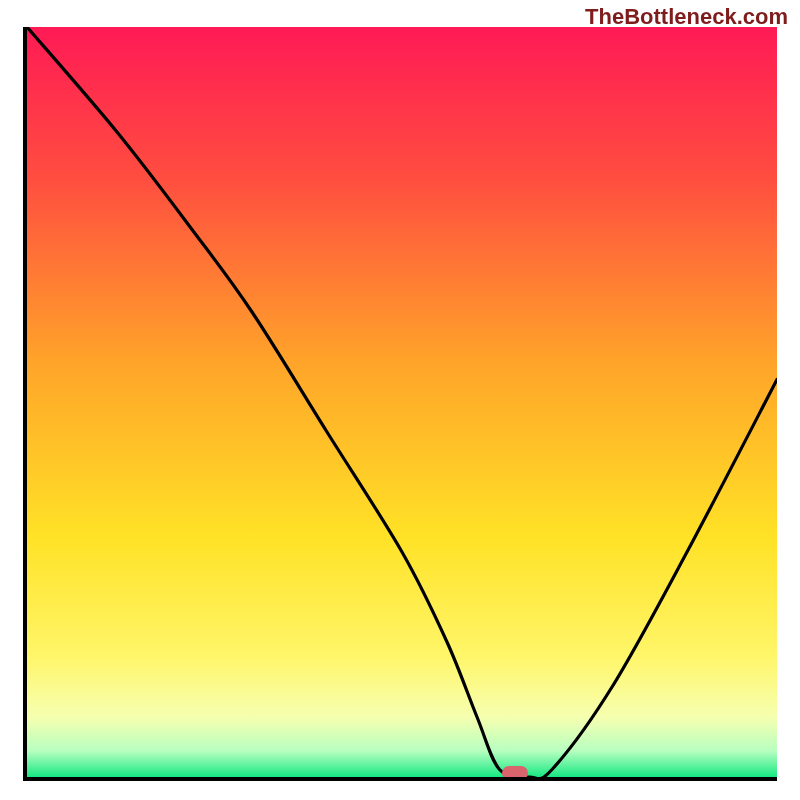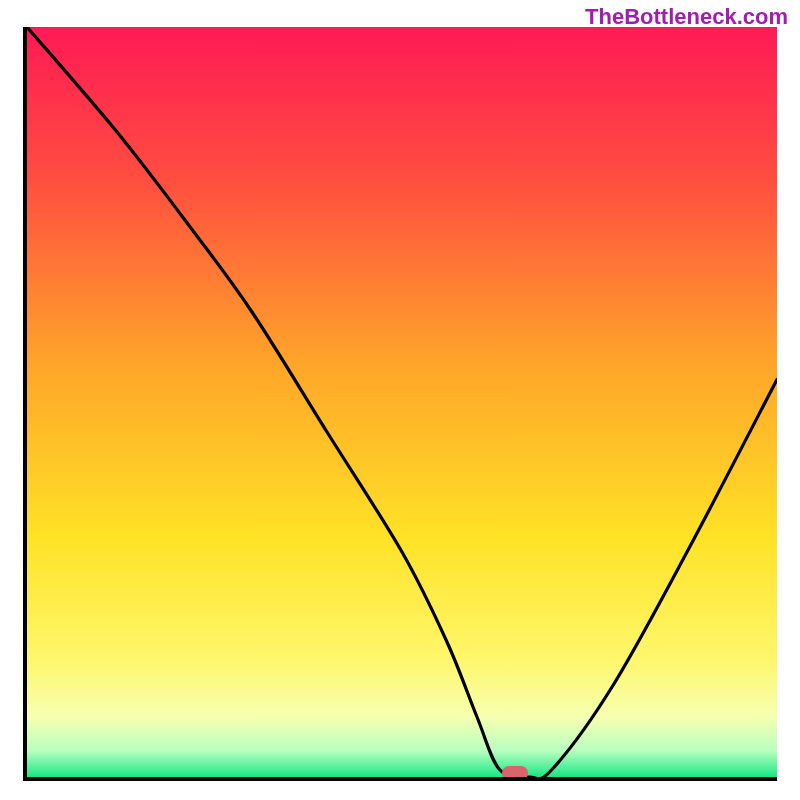--- a/index.html
+++ b/index.html
@@ -15,21 +15,21 @@
     position: relative;
     width: 800px;
     height: 800px;
   }
   .attribution {
     position: absolute;
     top: 4px;
     right: 12px;
     font-size: 22px;
     font-weight: 600;
-    color: #a21caf;
+    color: #7f1d1d;
     letter-spacing: 0px;
   }
   .plot-area {
     position: absolute;
     left: 23px;
     top: 27px;
     width: 754px;
     height: 754px;
     border-left: 4px solid #000;
     border-bottom: 4px solid #000;

